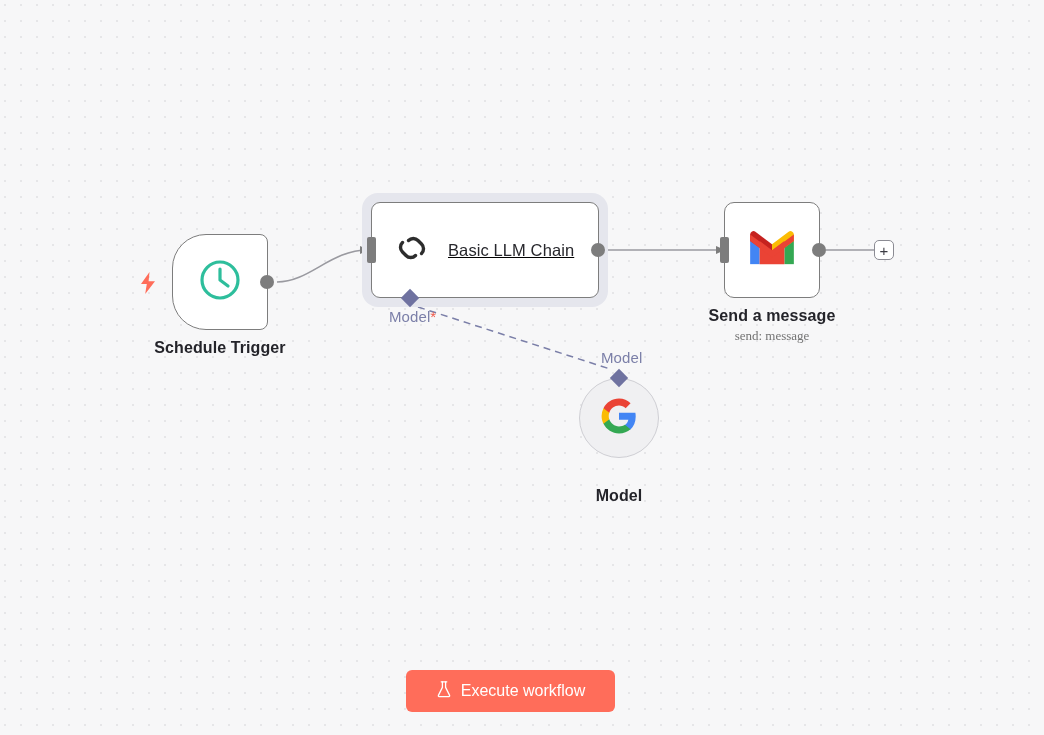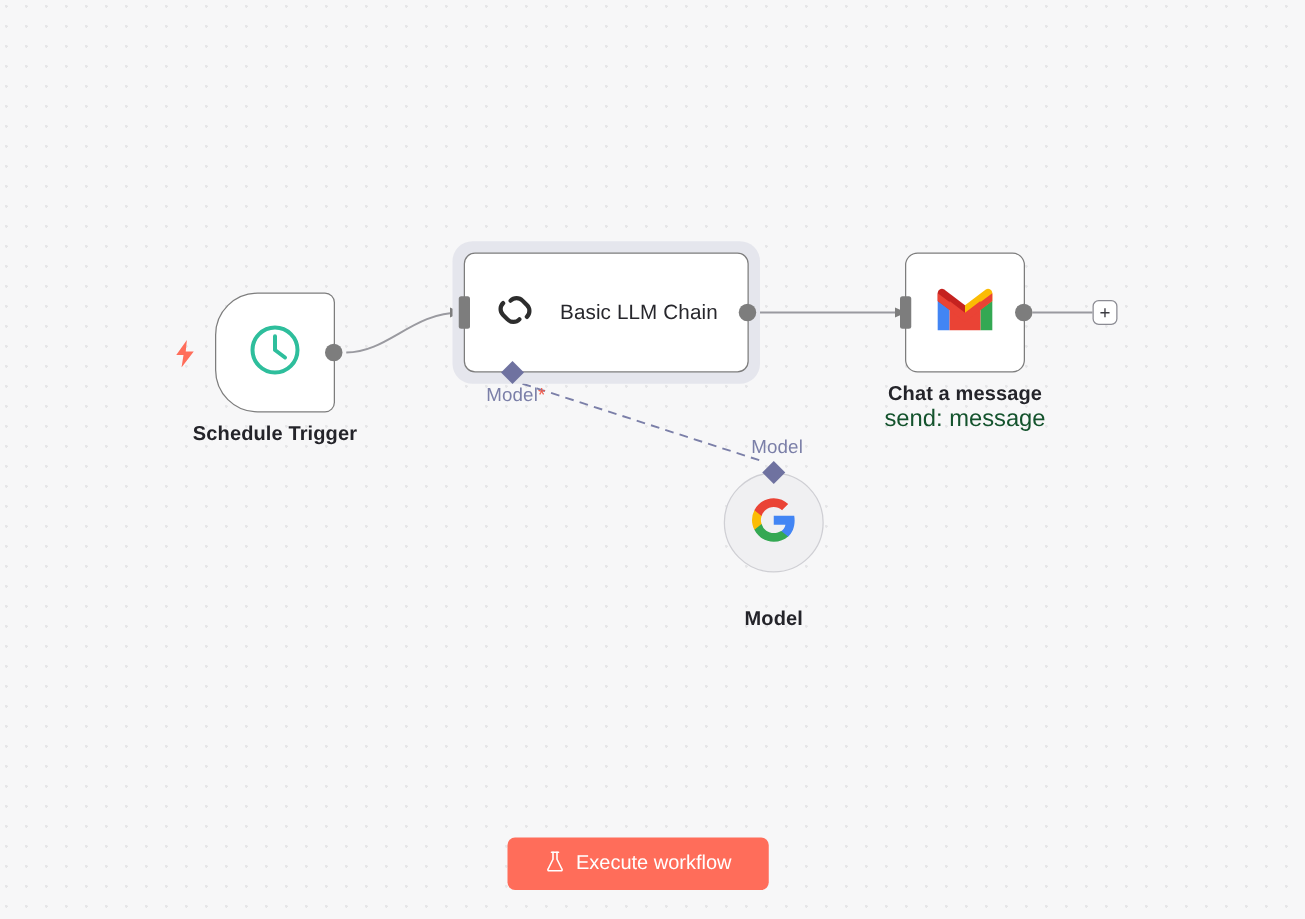--- a/index.html
+++ b/index.html
@@ -68,20 +68,21 @@
     border-radius: 34px 8px 8px 34px;
     justify-content: center;
   }
 
   .llm-box {
     width: 228px;
     height: 96px;
     border-radius: 9px;
     padding-left: 20px;
     gap: 16px;
+    text-decoration: underline;
   }
 
   .gmail-box {
     width: 96px;
     height: 96px;
     border-radius: 10px;
     justify-content: center;
   }
 
   .circle-box {
@@ -106,24 +107,25 @@
     letter-spacing: 0.1px;
     line-height: 20px;
   }
 
   .node-subcaption {
     position: absolute;
     width: 260px;
     left: 50%;
     transform: translateX(-50%);
     text-align: center;
-    color: #14532d;
-    font-size: 19px;
+    color: #737373;
+    font-size: 13px;
     font-weight: 400;
     line-height: 16px;
+    font-family: Liberation Serif, serif;
   }
 
   
   .port-in {
     position: absolute;
     width: 9px;
     height: 26px;
     background: #7d7d7d;
     border-radius: 2px;
     left: -5px;
@@ -292,21 +294,21 @@
           <path d="M3 12.5 L3 5.5 A3.5 3.5 0 0 1 8.5 2.8 L26 16 L26 29 Z" fill="#c5221f"></path>
           <path d="M49 12.5 L49 5.5 A3.5 3.5 0 0 0 43.5 2.8 L26 16 L26 29 Z" fill="#fbbc04"></path>
           <path d="M13 12.5 L26 22.3 L39 12.5 L39 37 L13 37 Z" fill="#ea4335"></path>
           <path d="M3 5.8 L26 23 L49 5.8 L49 12.5 L26 30 L3 12.5 Z" fill="#ea4335"></path>
         </svg>
       </span>
       <div class="port-in"></div>
       <div class="port-out"></div>
     </div>
 
-    <div class="node-caption" style="top:104px;">Chat a message</div>
+    <div class="node-caption" style="top:104px;">Send a message</div>
     <div class="node-subcaption" style="top:126px;">send: message</div>
   </div>
 
   <div class="plus-btn" style="left:874px; top:240px;">+</div>
 
   <div class="node" style="left:579px; top:378px;">
 
     <div class="node-box circle-box">
       <span>
         <svg viewBox="0 0 48 48" width="38" height="38">

